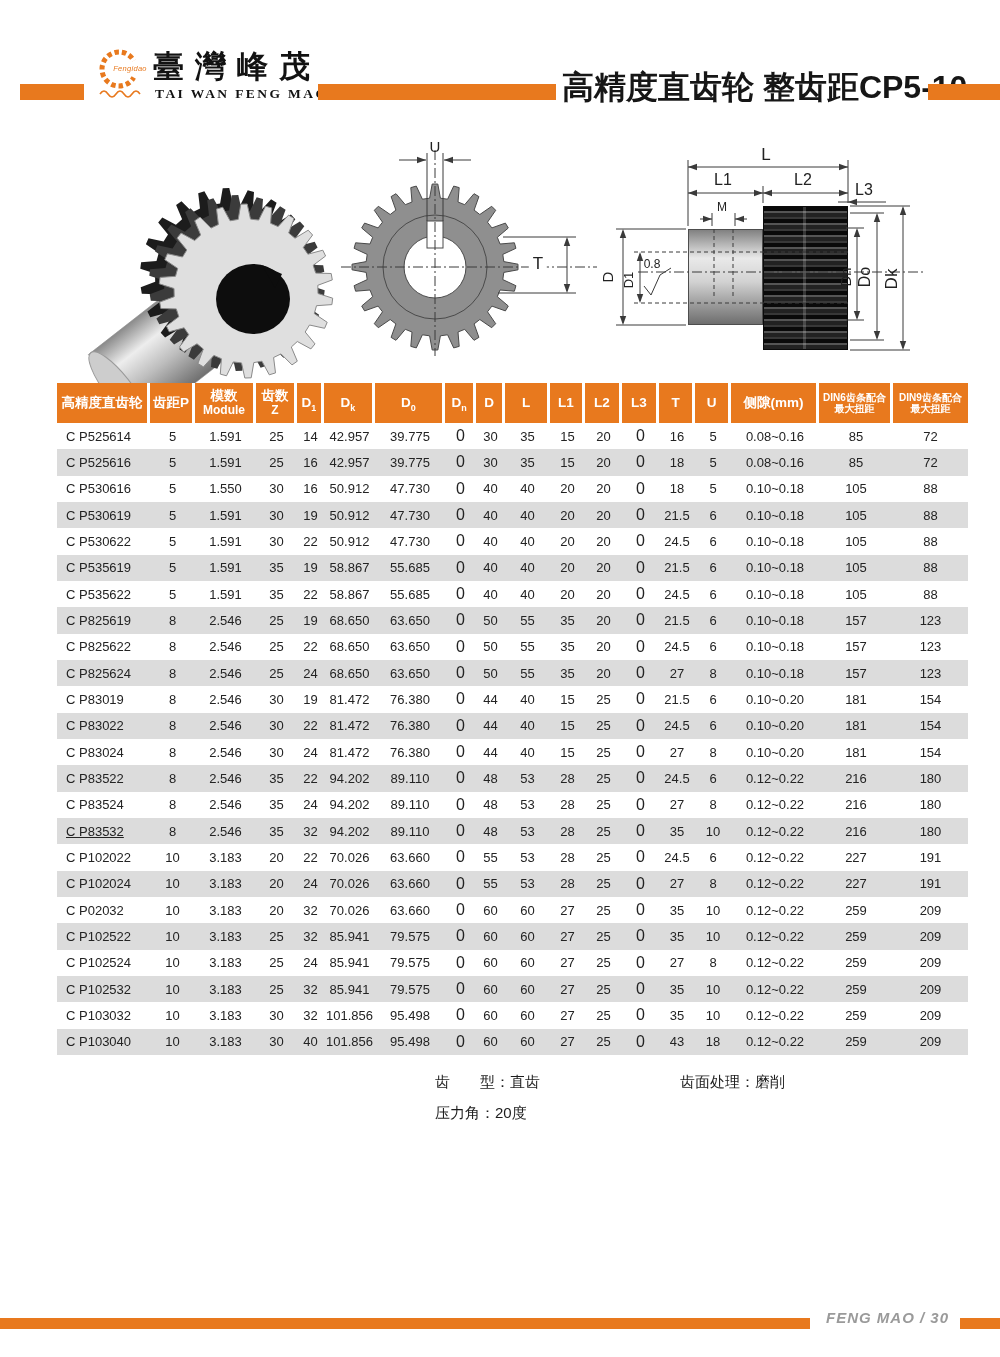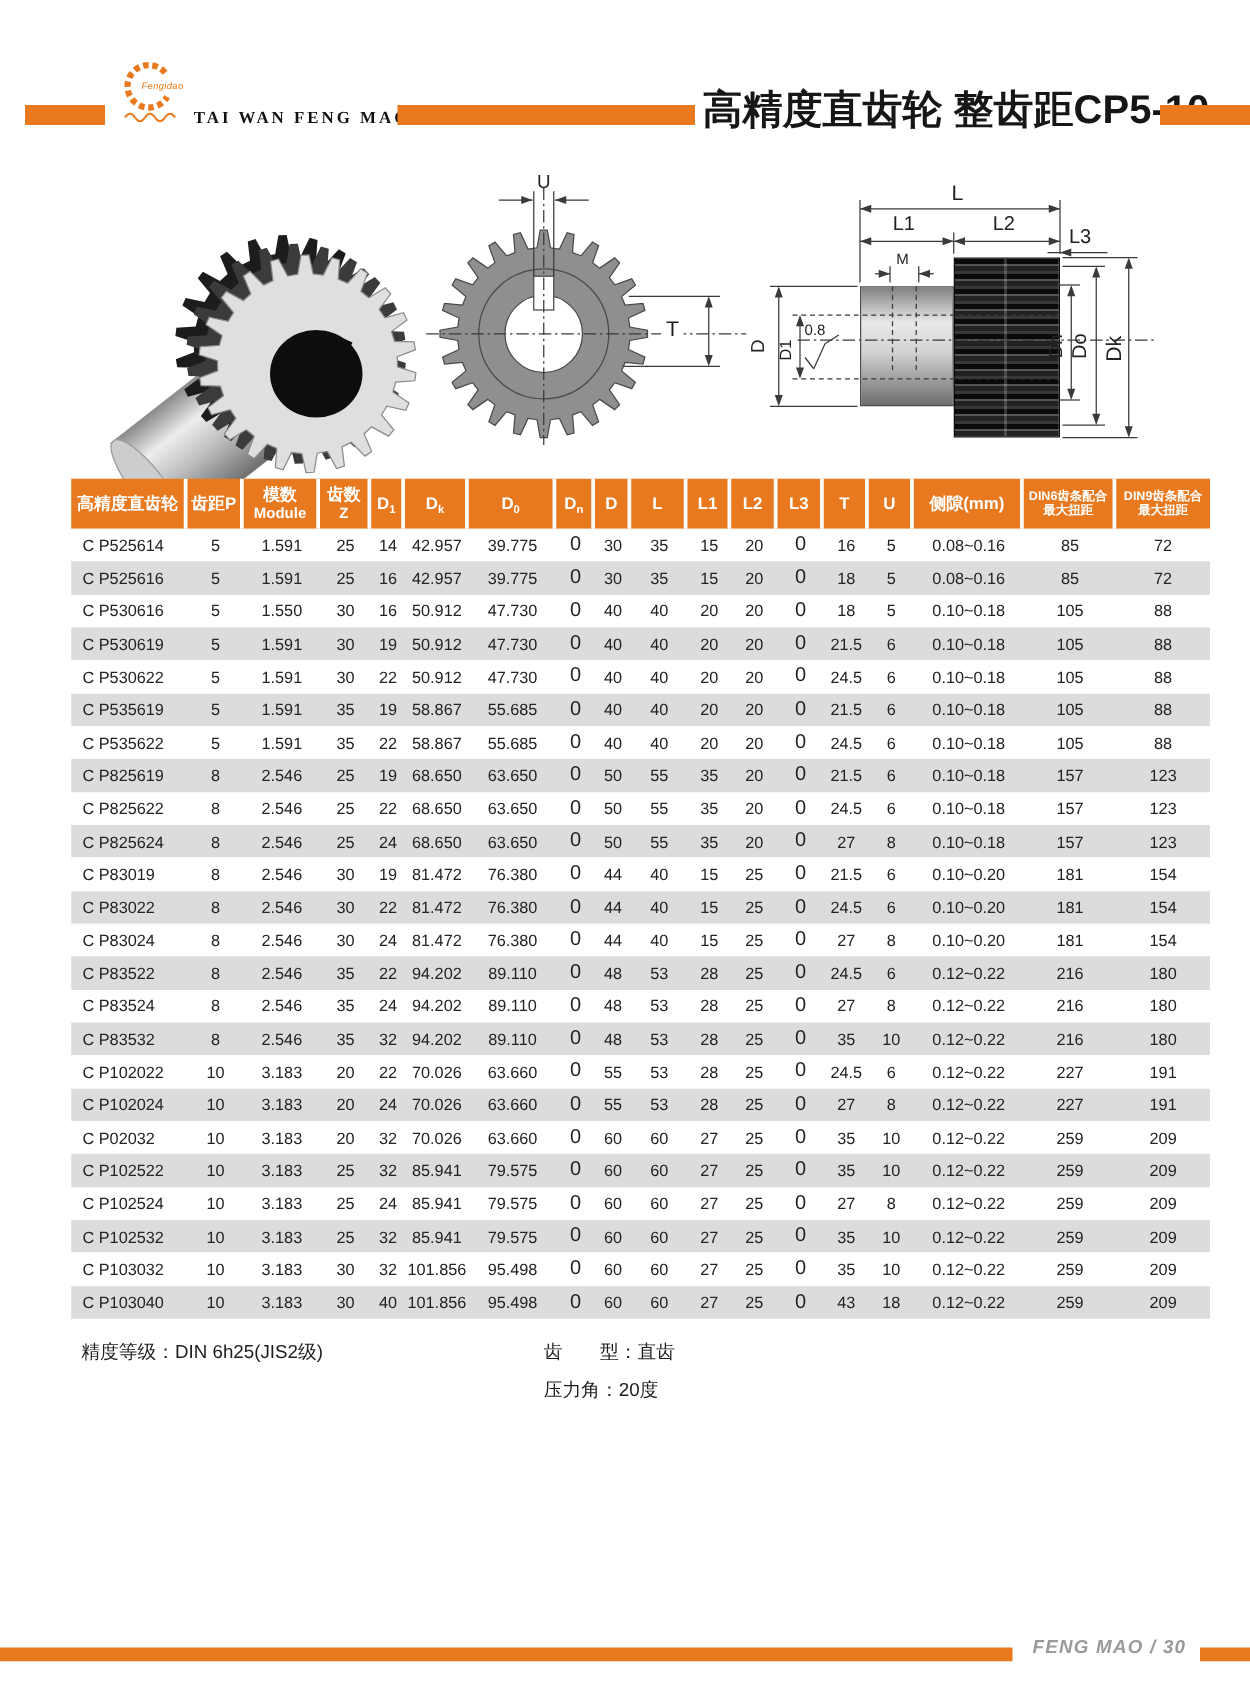--- a/index.html
+++ b/index.html
@@ -56,20 +56,21 @@
 <body>
 
 <div class="page">
 
   <svg class="abs" style="left:92px;top:42px" width="66" height="64" viewBox="0 0 66 64">
     <circle cx="27" cy="27" r="17" fill="none" stroke="#E8791E" stroke-width="5" stroke-dasharray="4.5 3"></circle>
     <path d="M27,27 L60,8 L60,46 Z" fill="#ffffff"></path>
     <path d="M8,52 q4,-6 8,0 t8,0 t8,0 t8,0 t8,0" fill="none" stroke="#E8791E" stroke-width="1.6"></path>
   </svg>
   <span class="logo-text">Fengidao</span>
+  <div class="brand-cn">臺灣峰茂</div>
   <div class="brand-en">TAI WAN FENG MAO</div>
   <div class="obar" style="left:20px;top:84px;width:64px;"></div>
   <div class="obar" style="left:318px;top:84px;width:238px;"></div>
   <div class="page-title">高精度直齿轮 整齿距CP5-10</div>
   <div class="obar" style="left:928px;top:84px;width:72px;"></div>
 
   <div>
     <div class="hub-side"></div>
     <div class="gear-side"></div>
     <svg id="dwg" class="dwg-svg" viewBox="0 0 1000 400">
@@ -538,21 +539,21 @@
         <div class="td" style="width: 35px;">28</div>
         <div class="td" style="width: 37px;">25</div>
         <div class="td zero" style="width: 37px;">0</div>
         <div class="td" style="width: 36px;">27</div>
         <div class="td" style="width: 36px;">8</div>
         <div class="td" style="width: 88px;">0.12~0.22</div>
         <div class="td" style="width: 74px;">216</div>
         <div class="td" style="width: 75px;">180</div>
       </div>
       <div class="trow alt">
-        <div class="td code" style="width: 93px;">C P83532</div>
+        <div class="td code" style="width: 93px; text-decoration: underline;">C P83532</div>
         <div class="td" style="width: 45px;">8</div>
         <div class="td" style="width: 61px;">2.546</div>
         <div class="td" style="width: 41px;">35</div>
         <div class="td" style="width: 27px;">32</div>
         <div class="td" style="width: 51px;">94.202</div>
         <div class="td" style="width: 70px;">89.110</div>
         <div class="td zero" style="width: 31px;">0</div>
         <div class="td" style="width: 29px;">48</div>
         <div class="td" style="width: 45px;">53</div>
         <div class="td" style="width: 35px;">28</div>
@@ -721,27 +722,27 @@
         <div class="td" style="width: 36px;">43</div>
         <div class="td" style="width: 36px;">18</div>
         <div class="td" style="width: 88px;">0.12~0.22</div>
         <div class="td" style="width: 74px;">259</div>
         <div class="td" style="width: 75px;">209</div>
       </div>
     </div>
 
   <div>
     <div class="note-col" style="left:65px">
-      <div class="note-line"><span class="nl">精度等级：</span><span class="nv">DIN 6h25(JIS2级)</span></div>
     </div>
     <div class="note-col" style="left:435px">
       <div class="note-line"><span class="nl">齿　　型：</span><span class="nv">直齿</span></div>
       <div class="note-line"><span class="nl">压力角：</span><span class="nv">20度</span></div>
     </div>
     <div class="note-col" style="left:680px">
+      <div class="note-line"><span class="nl">齿面处理：</span><span class="nv">磨削</span></div>
     </div>
   </div>
 
   <div class="foot-bar" style="left:0;width:810px;"></div>
   <div class="foot-text">FENG MAO / 30</div>
   <div class="foot-bar" style="left:960px;width:40px;"></div>
 
 </div>
 
 </body></html>

